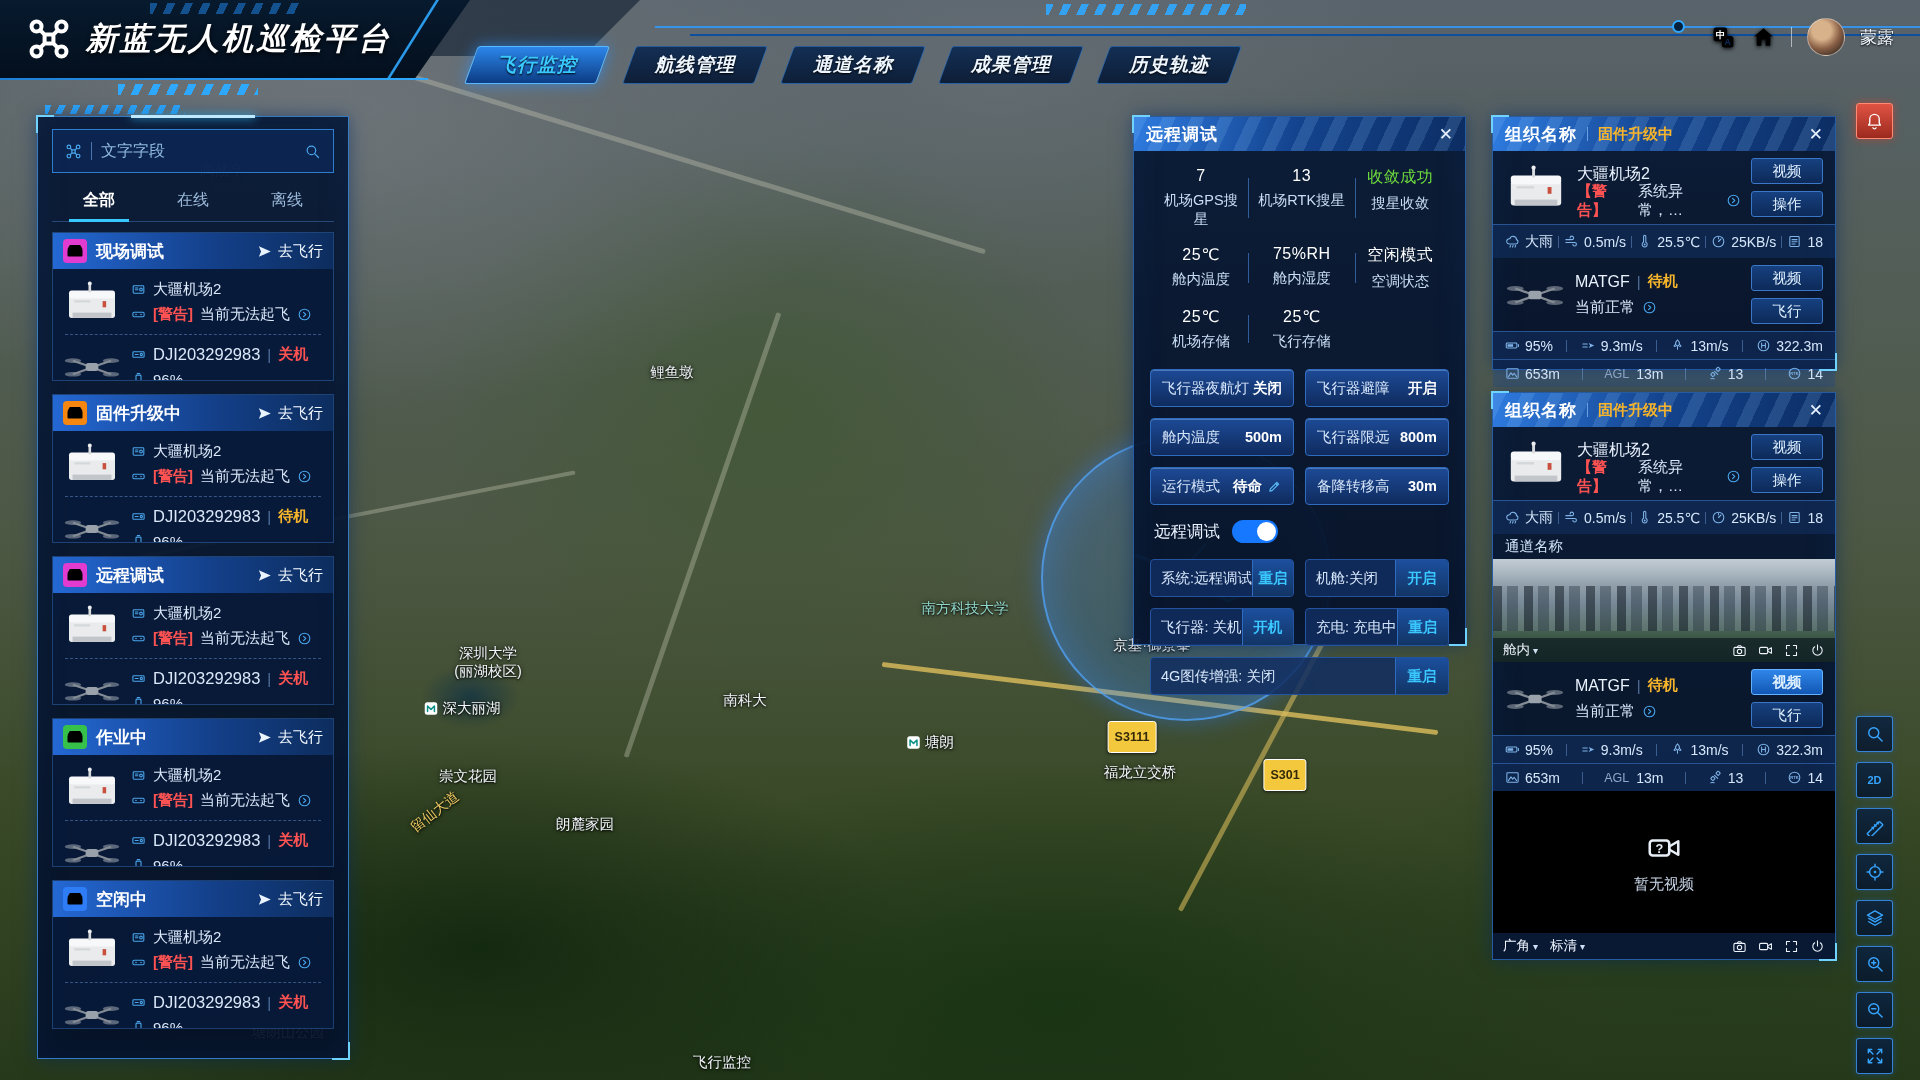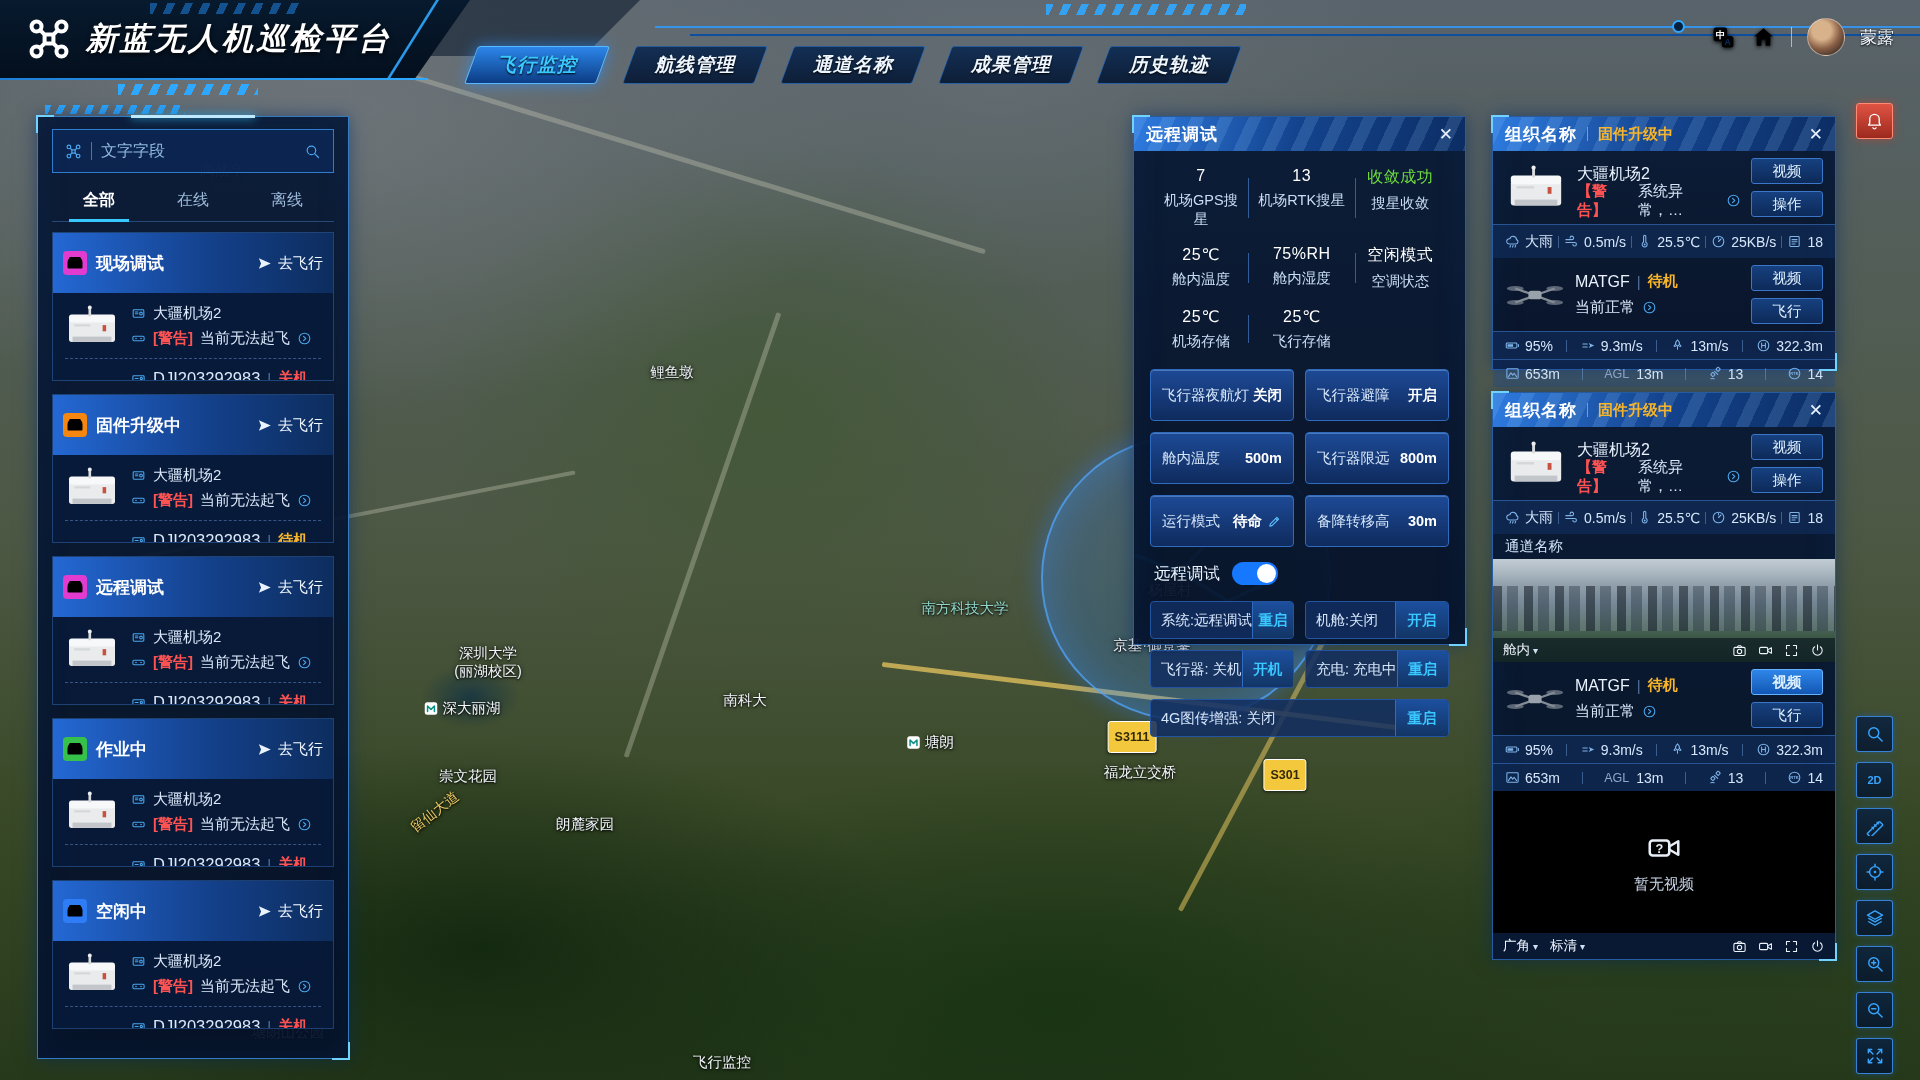--- a/index.html
+++ b/index.html
@@ -95,21 +95,21 @@
   #sb-search{display:flex;align-items:center;gap:9px;height:44px;padding:0 12px;box-sizing:border-box;
     background:rgba(12,44,96,.6);border:1px solid #2f7dd0;cursor:text;}
   #sb-search .ph{flex:1;font-size:16px;color:#8fb8e0;}
   #sb-search .vdiv{width:1px;height:18px;background:rgba(120,170,235,.6);}
   #sb-tabs{display:flex;margin-top:10px;border-bottom:1px solid rgba(80,140,220,.4);height:38px;}
   .sbtab{flex:1;text-align:center;font-size:16px;color:#9ab8d8;line-height:34px;cursor:pointer;position:relative;}
   .sbtab.active{color:#ffffff;font-weight:bold;}
   .sbtab.active::after{content:'';position:absolute;left:18%;right:18%;bottom:-1px;height:3px;background:#39c8ff;}
   #cards{margin-top:10px;display:flex;flex-direction:column;gap:13px;}
   .card{height:147px;overflow:hidden;border:1px solid rgba(60,130,220,.4);cursor:pointer;}
-  .card-h{height:36px;display:flex;align-items:center;gap:9px;padding:12px 10px;
+  .card-h{height:36px;display:flex;align-items:center;gap:9px;padding:0 10px;
     background:linear-gradient(90deg,#2468d4 0%,#14418c 55%,#0d2d5e 100%);}
   .st-ic{width:24px;height:24px;border-radius:4px;display:flex;align-items:center;justify-content:center;color:#fff;flex:none;}
   .card-ttl{font-size:17px;font-weight:bold;color:#fff;}
   .gofly{margin-left:auto;display:flex;align-items:center;gap:6px;font-size:15px;color:#f2f8ff;cursor:pointer;}
   .gofly .ic{width:15px;height:15px;color:#eaf4ff;}
   .card-b{background:rgba(8,26,58,.88);padding:4px 0;}
   .crow{display:flex;align-items:center;gap:10px;padding:4px 10px;}
   .img{display:inline-flex;flex:none;}
   .img.dock{width:58px;height:46px;}
   .img.drone{width:58px;height:26px;}
@@ -121,21 +121,21 @@
   .lsep{color:rgba(140,185,245,.55);}
   .dash{border-top:1px dashed rgba(110,160,230,.45);margin:3px 12px;}
   
   #remote{left:1133px;top:116px;width:331px;height:527px;display:flex;flex-direction:column;}
   #rstats{display:grid;grid-template-columns:1.05fr 1.2fr 1fr;row-gap:16px;padding:16px 20px 10px;}
   .rcell{text-align:center;position:relative;padding:0 4px;}
   .rcell.sepl::before{content:'';position:absolute;left:0;top:18%;height:64%;width:1px;background:rgba(80,150,240,.55);}
   .rcell .v{font-size:16px;color:#fff;letter-spacing:.5px;}
   .rcell .l{font-size:14.5px;color:#c9def5;margin-top:6px;}
   #rsettings{display:grid;grid-template-columns:1fr 1fr;gap:11px;margin:8px 16px 0;}
-  .rset{height:36px;display:flex;align-items:center;justify-content:space-between;padding:7px 11px;border-radius:4px;cursor:pointer;
+  .rset{height:36px;display:flex;align-items:center;justify-content:space-between;padding:0 11px;border-radius:4px;cursor:pointer;
     background:linear-gradient(180deg,#1d4a96,#0f2b5e);border:1px solid #2f6cc0;box-shadow:inset 0 1px 0 rgba(160,205,255,.35);}
   .rset .sl{font-size:14.5px;color:#d6e6fa;}
   .rset .sv{font-size:14.5px;color:#fff;font-weight:bold;display:flex;align-items:center;gap:5px;}
   .rset .sv .ic{color:#5fc3ff;}
   #rtoggle{display:flex;align-items:center;gap:12px;margin:15px 20px 4px;font-size:16.5px;color:#eaf3ff;}
   .switch{width:46px;height:23px;border-radius:12px;background:#1677ff;position:relative;cursor:pointer;flex:none;}
   .switch .knob{position:absolute;top:2px;width:19px;height:19px;border-radius:50%;background:#fff;}
   .switch.on .knob{right:2px;}
   #rcontrols{display:grid;grid-template-columns:1fr 1fr;gap:11px;margin:12px 16px 0;}
   .rctl{height:36px;display:flex;align-items:center;border-radius:4px;overflow:hidden;

